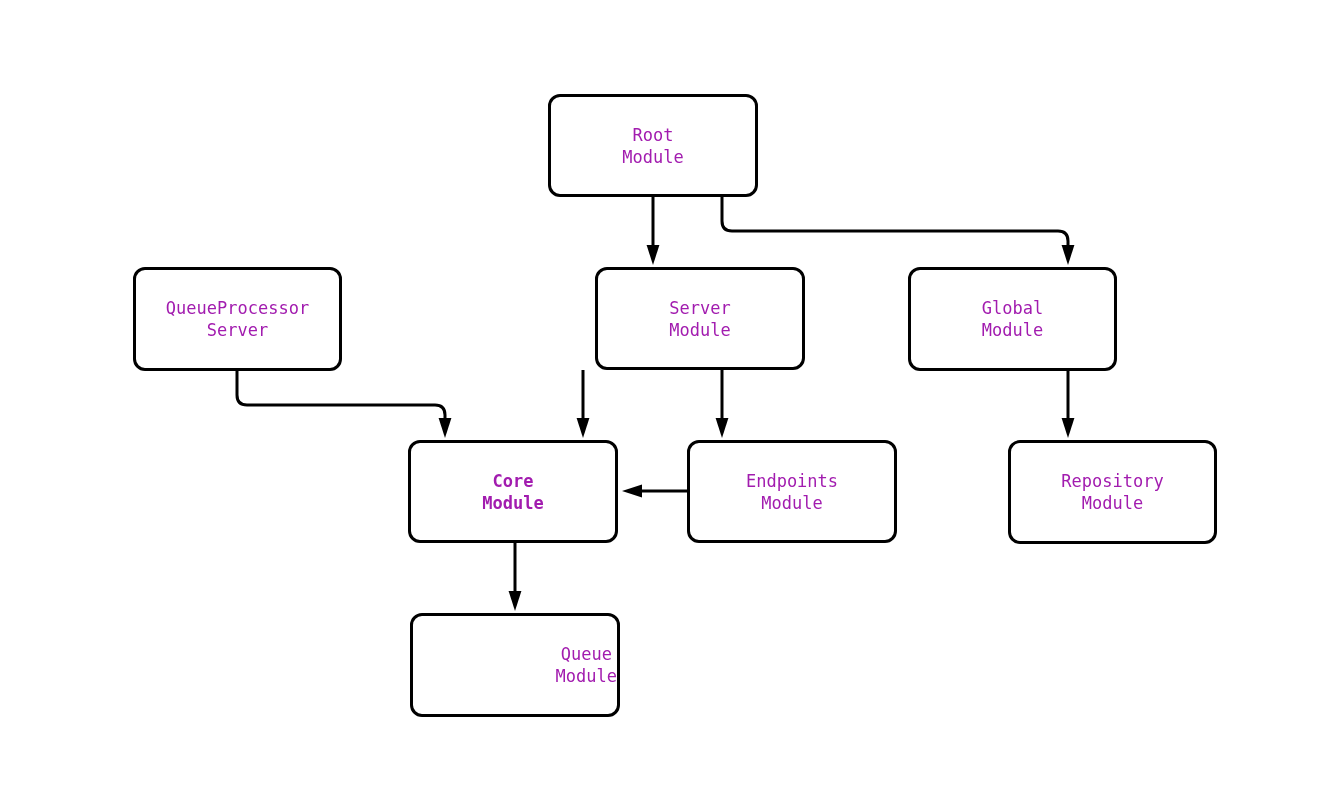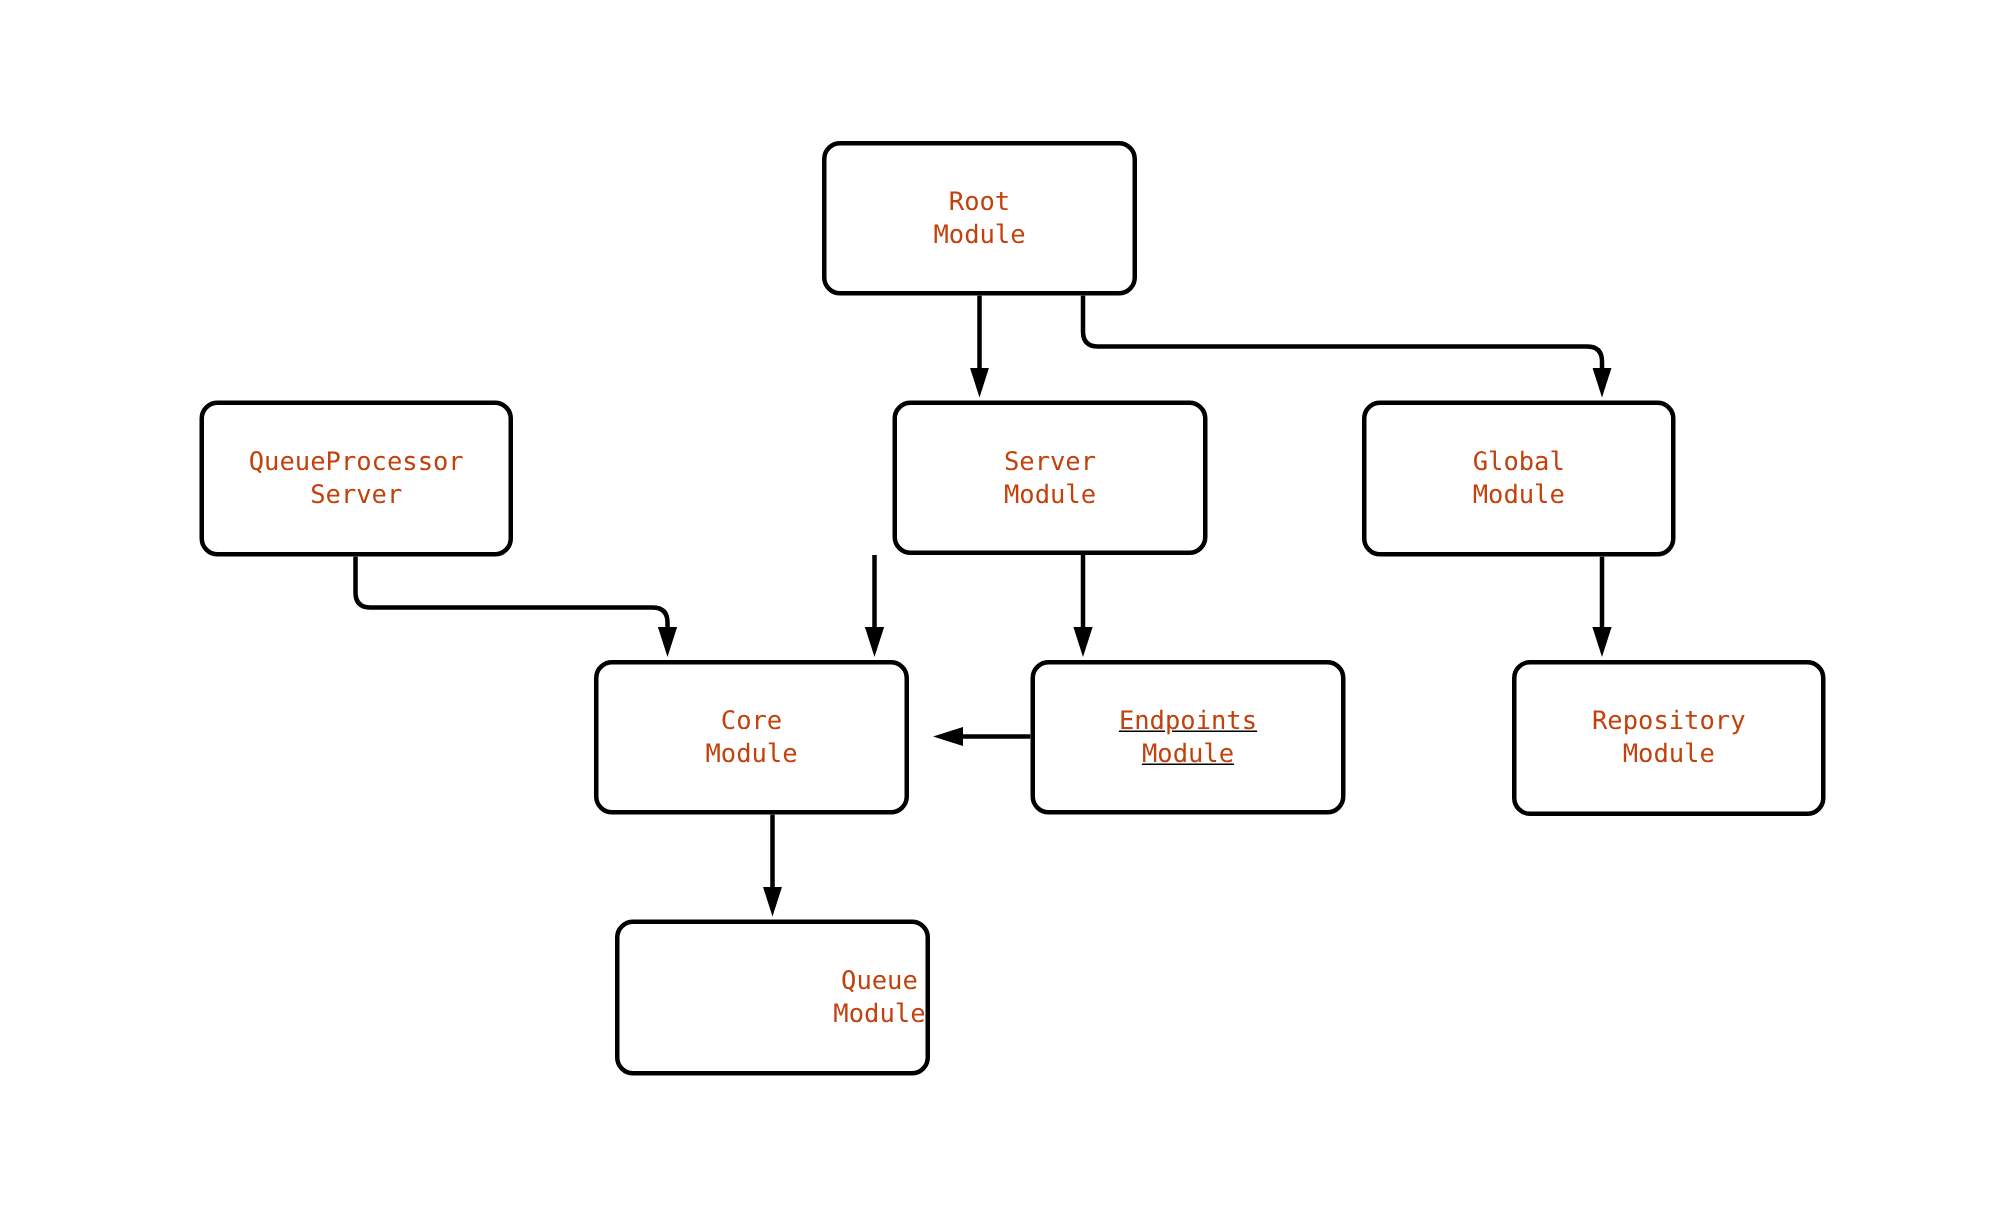--- a/index.html
+++ b/index.html
@@ -36,21 +36,21 @@
     display: flex;
     flex-direction: column;
     align-items: center;
     justify-content: center;
     z-index: 2;
   }
   .node-label {
     font-family: "DejaVu Sans Mono", "Liberation Mono", monospace;
     font-size: 17px;
     line-height: 22px;
-    color: #c2410c;
+    color: #a21caf;
     text-align: center;
     white-space: pre;
     letter-spacing: 0px;
   }
 </style>
 </head>
 <body>
 
 <div id="diagram-canvas">
 
@@ -88,26 +88,26 @@
   <div class="node" style="left: 548px; top: 267px; width: 210px; height: 103px; margin-left: 47px;">
     <div class="node-label">Server
 Module</div>
   </div>
 
   <div class="node" style="left: 908px; top: 267px; width: 209px; height: 104px;">
     <div class="node-label">Global
 Module</div>
   </div>
 
-  <div class="node" style="left: 396px; top: 440px; width: 210px; height: 103px;">
+  <div class="node" style="left: 408px; top: 440px; width: 210px; height: 103px; font-weight: bold;">
     <div class="node-label">Core
 Module</div>
   </div>
 
-  <div class="node" style="left: 687px; top: 440px; width: 210px; height: 103px; text-decoration: underline;">
+  <div class="node" style="left: 687px; top: 440px; width: 210px; height: 103px;">
     <div class="node-label">Endpoints
 Module</div>
   </div>
 
   <div class="node" style="left: 1008px; top: 440px; width: 209px; height: 104px;">
     <div class="node-label">Repository
 Module</div>
   </div>
 
   <div class="node" style="left: 410px; top: 613px; width: 210px; height: 104px; align-items: flex-end;">

